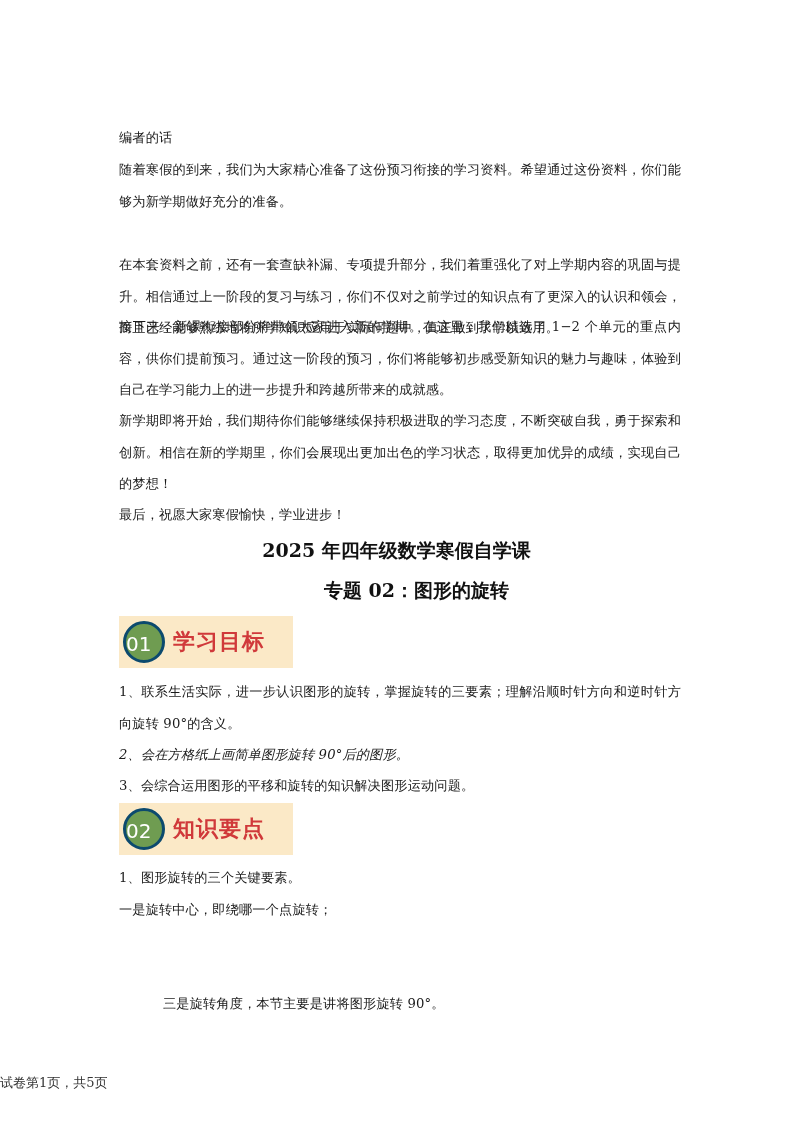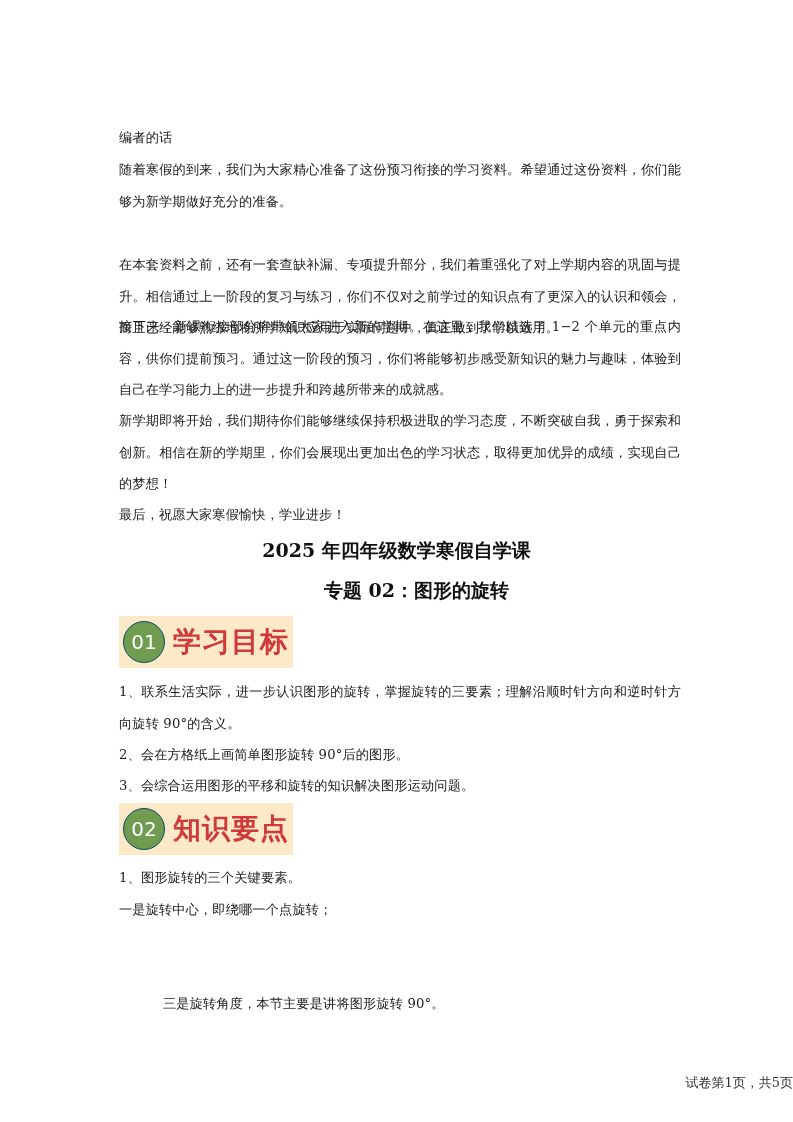--- a/index.html
+++ b/index.html
@@ -49,45 +49,44 @@
       background: #fbe9c7;
     }
     .badge-circle {
       position: absolute;
       left: 4px;
       top: 5px;
       width: 42px;
       height: 42px;
       border-radius: 50%;
       background: #6f9c51;
-      border: 1px solid #0c4a6e;
+      border: 3px solid #0c4a6e;
       box-sizing: border-box;
       color: #ffffff;
       font-family: "DejaVu Sans", "Liberation Sans", sans-serif;
       font-size: 20px;
       line-height: 40px;
-      text-align: center;
     }
     .badge-label {
       position: absolute;
       left: 54px;
       top: 4px;
       font-family: "DejaVu Sans", "Liberation Sans", sans-serif;
       font-weight: bold;
-      font-size: 28px;
+      font-size: 22px;
       line-height: 44px;
       color: #d0393a;
       letter-spacing: 1px;
     }
     .footer {
       position: absolute;
       left: 0;
       top: 1068px;
       width: 793px;
-      text-align: right;
+      text-align: left;
       font-size: 13px;
       color: #333;
     }
     .watermark {
       position: absolute;
       left: 0;
       top: 1066px;
       width: 793px;
       text-align: center;
       font-family: "DejaVu Sans", "Liberation Sans", sans-serif;
@@ -110,21 +109,21 @@
 
   <h1 class="title" style="top:532px;">2025 年四年级数学寒假自学课</h1>
   <h2 class="title" style="top:572px;padding-left:20px;">专题 02：图形的旋转</h2>
 
   <div class="badge" style="top:610px;">
     <div class="badge-circle">01</div>
     <div class="badge-label">学习目标</div>
   </div>
 
   <p class="para" style="top:670px;">1、联系生活实际，进一步认识图形的旋转，掌握旋转的三要素；理解沿顺时针方向和逆时针方向旋转 90°的含义。</p>
-  <p class="para" style="top:733px;">2、会在方格纸上画简单图形旋转 90°后的图形。</p>
+  <p class="para" style="top:733px;font-style:italic;">2、会在方格纸上画简单图形旋转 90°后的图形。</p>
   <p class="para" style="top:764px;">3、会综合运用图形的平移和旋转的知识解决图形运动问题。</p>
 
   <div class="badge" style="top:797px;">
     <div class="badge-circle">02</div>
     <div class="badge-label">知识要点</div>
   </div>
 
   <p class="para" style="top:856px;">1、图形旋转的三个关键要素。</p>
   <p class="para" style="top:888px;">一是旋转中心，即绕哪一个点旋转；</p>
   <p class="para" style="top:982px;margin-left:44px;">三是旋转角度，本节主要是讲将图形旋转 90°。</p>

